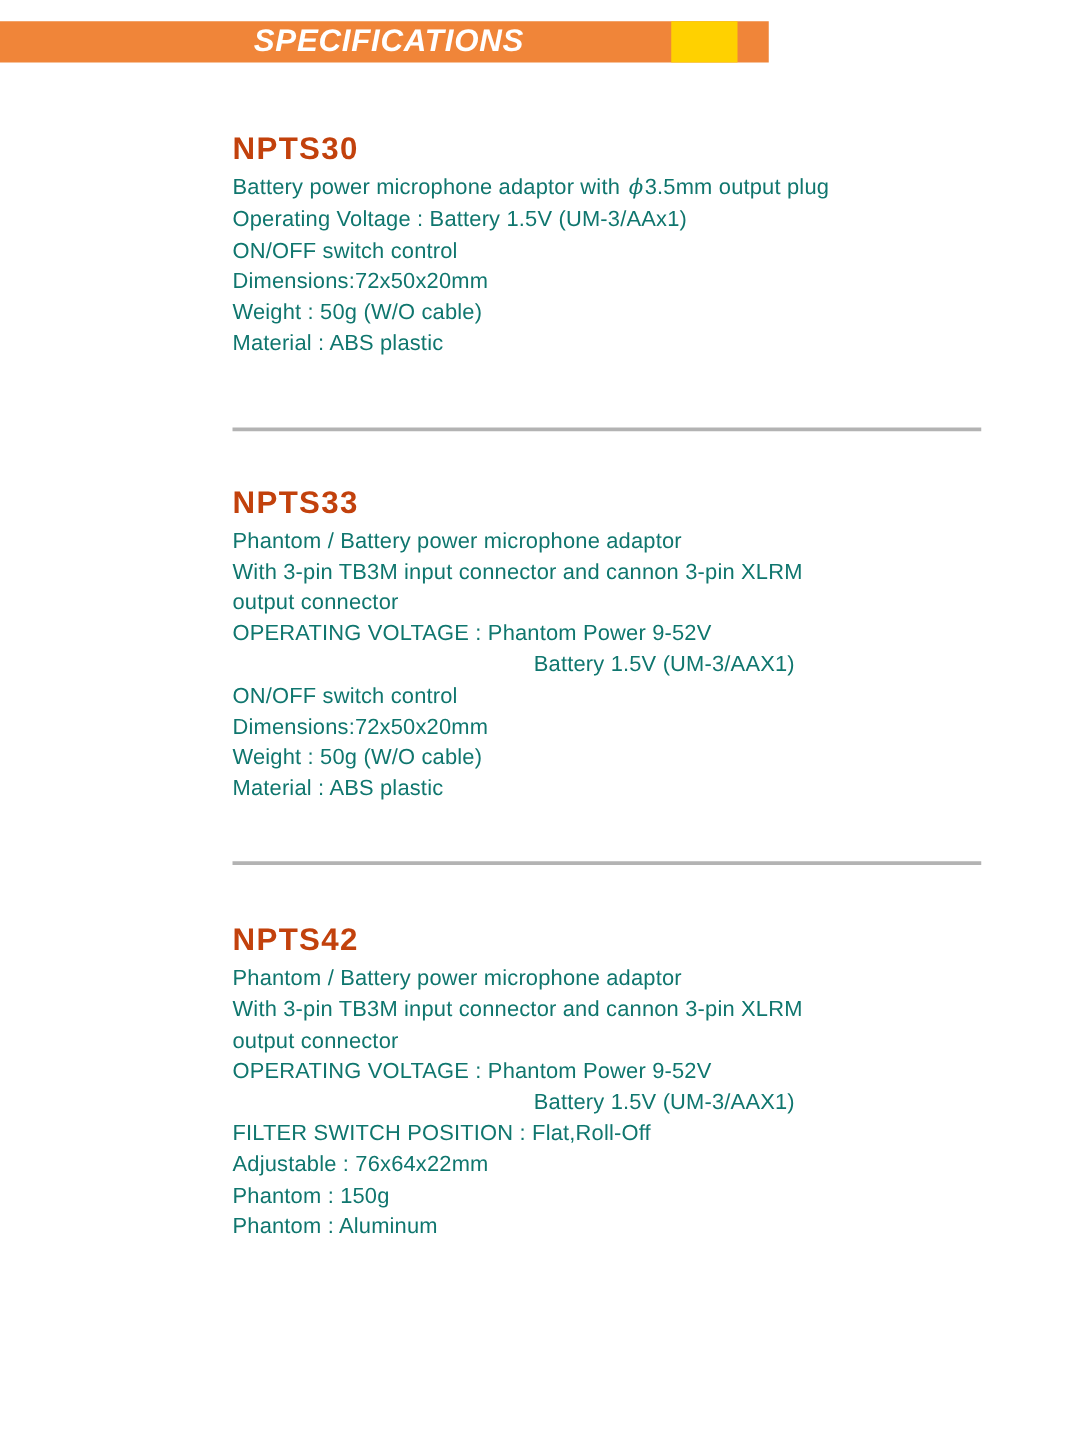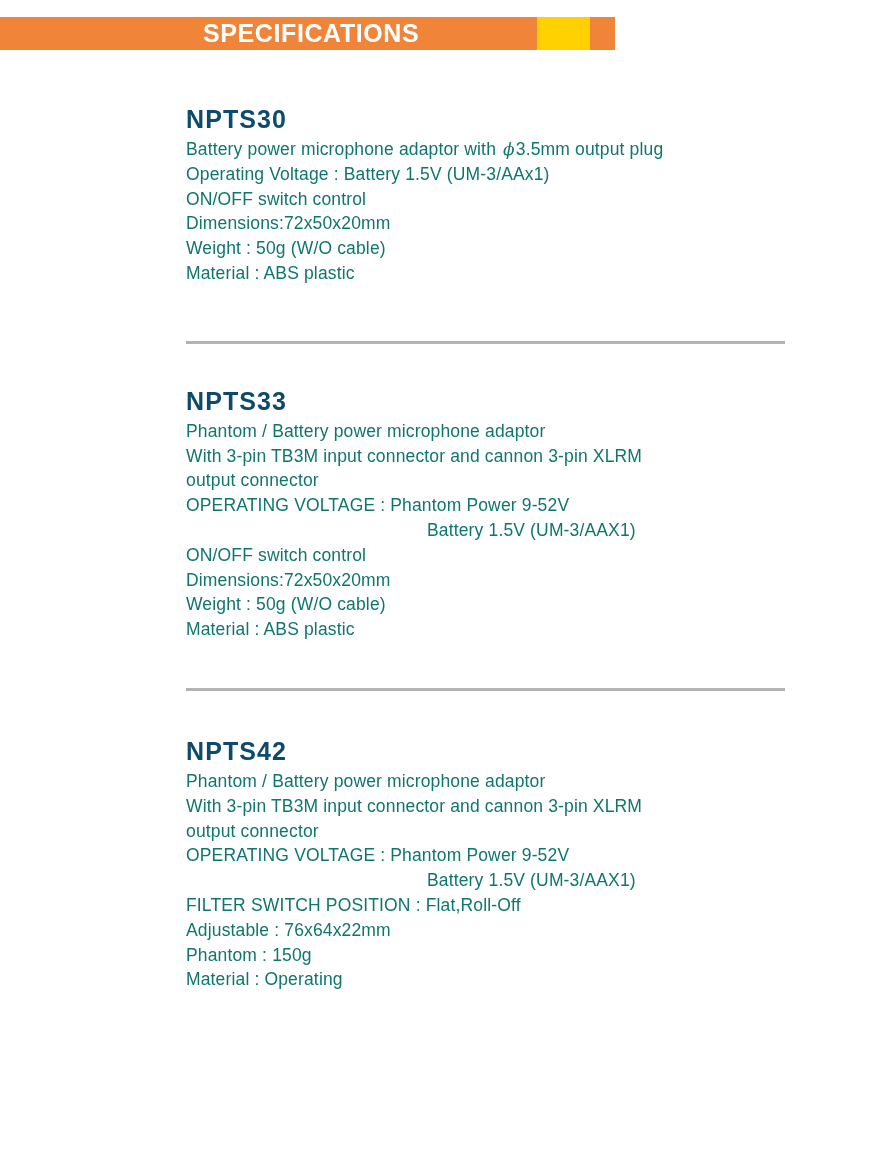--- a/index.html
+++ b/index.html
@@ -34,40 +34,41 @@
   }
   .header-title {
     position: absolute;
     left: 203px;
     top: 0;
     height: 33px;
     line-height: 33px;
     color: #ffffff;
     font-size: 25px;
     font-weight: bold;
+    font-style: italic;
     letter-spacing: 0.6px;
     white-space: nowrap;
   }
 
   
   .content {
     position: absolute;
     left: 186px;
     top: 104px;
     width: 620px;
   }
 
   .spec-block {
     position: relative;
   }
 
   .spec-title {
     font-size: 25px;
     font-weight: bold;
-    color: #0c4a6e;
+    color: #c2410c;
     letter-spacing: 1.1px;
     line-height: 30px;
     margin: 0 0 3px 0;
     white-space: nowrap;
   }
 
   .spec-lines {
     margin: 0;
     padding: 0;
     list-style: none;
@@ -152,17 +153,17 @@
     <h2 class="spec-title">NPTS42</h2>
     <ul class="spec-lines">
         <li>Phantom / Battery power microphone adaptor</li>
         <li>With 3-pin TB3M  input connector and cannon 3-pin XLRM</li>
         <li>output connector</li>
         <li>OPERATING VOLTAGE : Phantom Power 9-52V</li>
         <li class="indent">Battery 1.5V (UM-3/AAX1)</li>
         <li>FILTER SWITCH POSITION : Flat,Roll-Off</li>
         <li>Adjustable : 76x64x22mm</li>
         <li>Phantom : 150g</li>
-        <li>Material : Operating</li>
+        <li>Phantom : Aluminum</li>
       </ul>
   </div>
 
 </div>
 
 </body></html>

